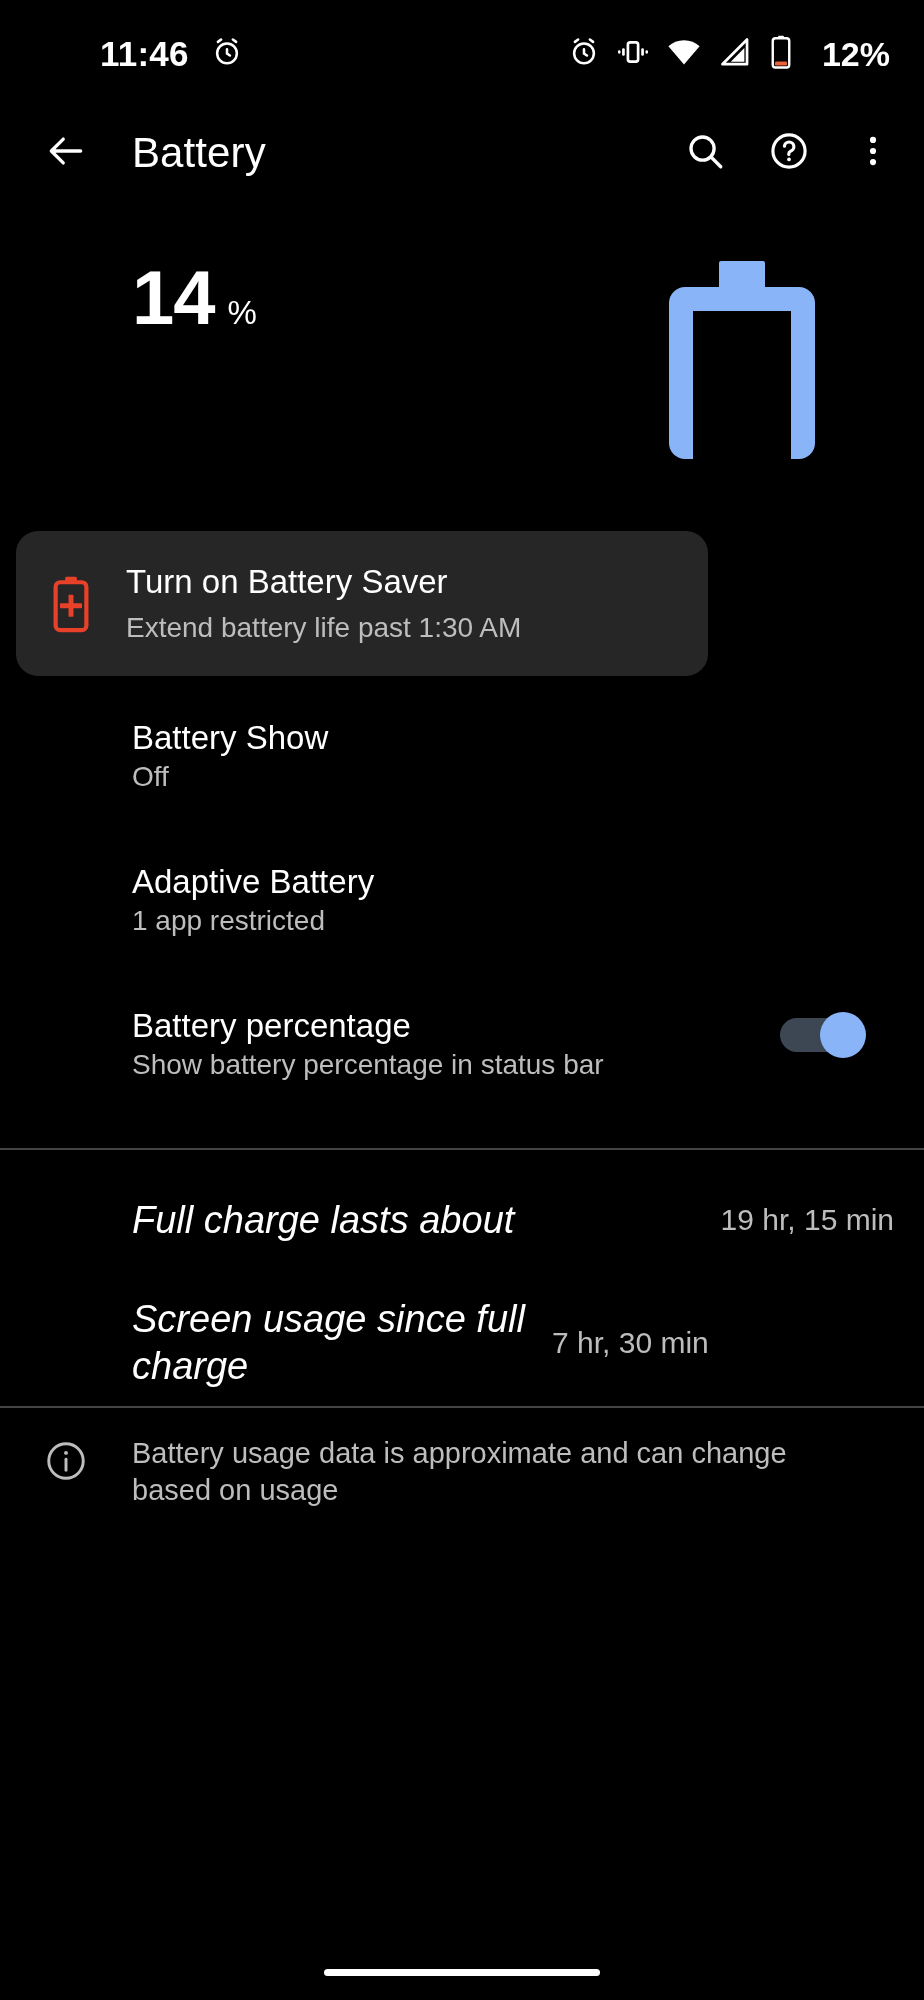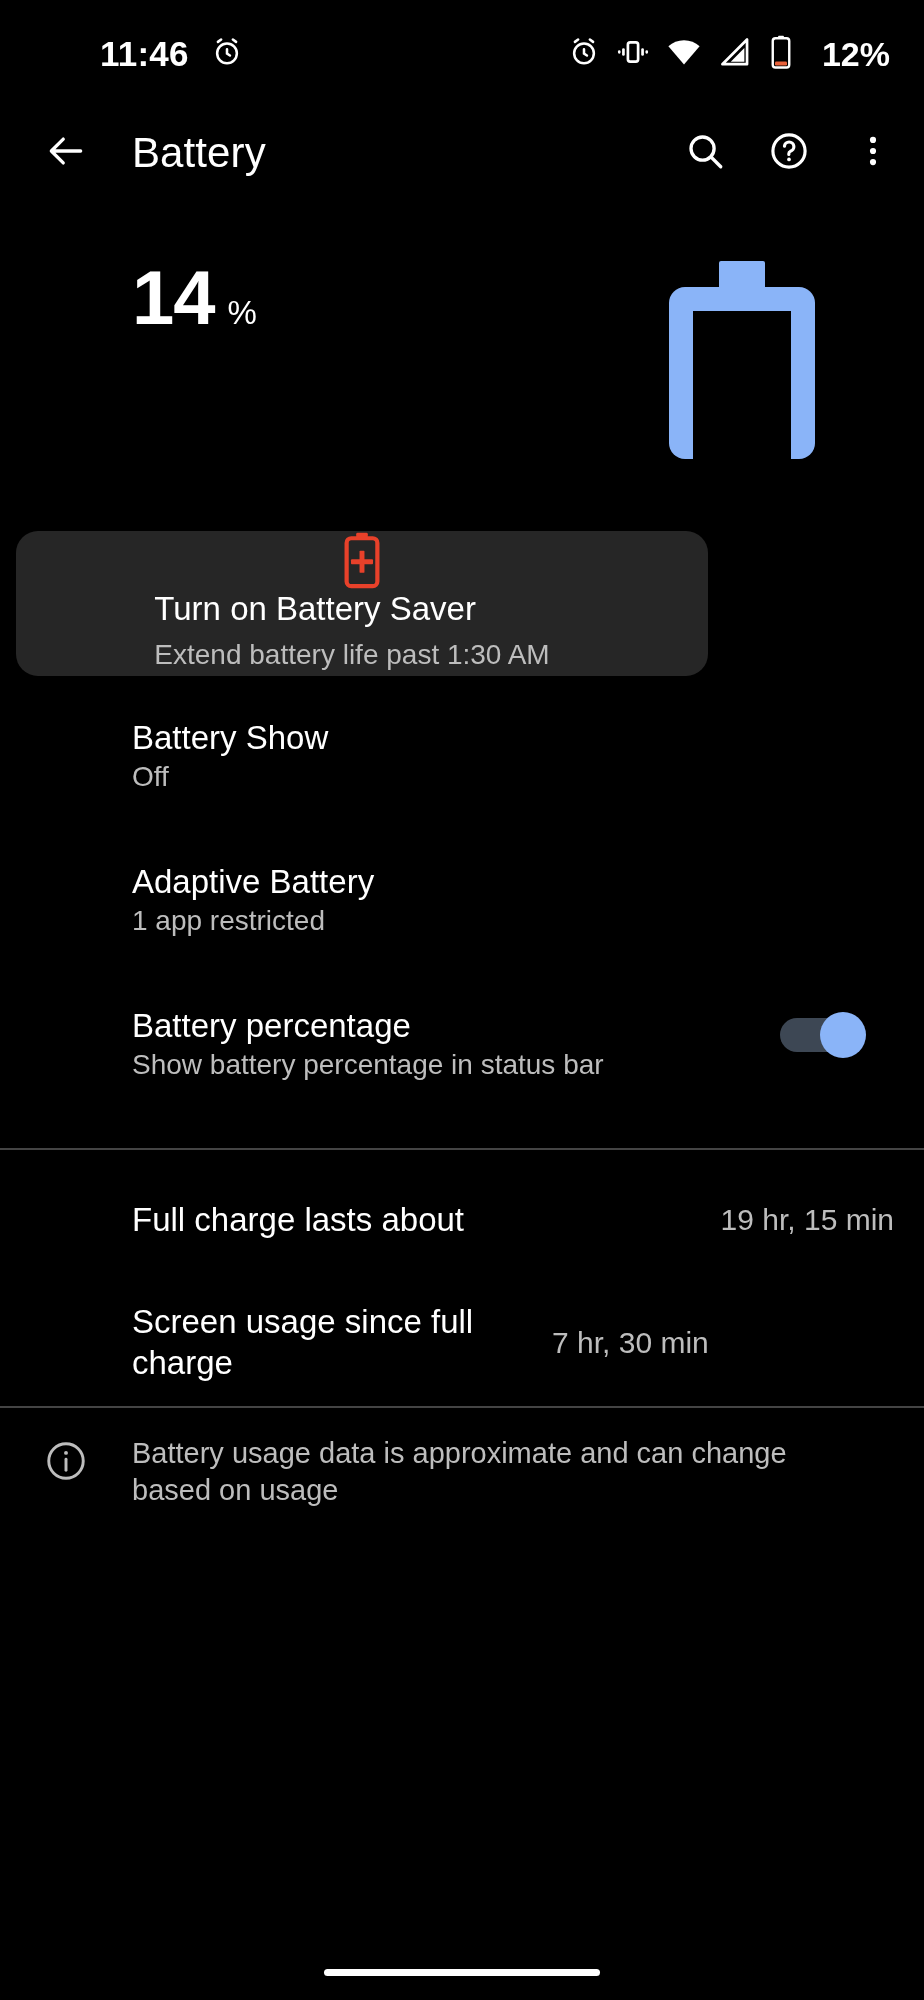--- a/index.html
+++ b/index.html
@@ -42,21 +42,21 @@
   .hero-sub {
     color:#bdbdbd; font-size:31px; line-height:1.15; margin-top:28px;
     width:350px;
   }
   .hero-batt { position:absolute; left:657px; top:20px; }
 
   
   .card {
     position:absolute; left:16px; top:531px; width:692px; height:145px;
     background:#262626; border-radius:22px;
-    display:flex; align-items:center;flex-direction:column;
+    display:flex; align-items:center;
   }
   .card-icon { width:110px; display:flex; align-items:center; justify-content:center; }
   .card-txt { flex:1; padding-right:20px; }
   .card-title { color:#fff; font-size:33px; line-height:1.2; }
   .card-sub { color:#bdbdbd; font-size:28px; margin-top:9px; line-height:1.2; }
 
   
   .pref { position:absolute; left:132px; width:760px; }
   .pref-title { color:#fff; font-size:33px; line-height:1.2; }
   .pref-sum { color:#bdbdbd; font-size:28px; margin-top:1px; line-height:1.25; }
@@ -71,21 +71,21 @@
   .toggle .knob {
     position:absolute; right:-4px; top:-6px;
     width:46px; height:46px; border-radius:23px; background:#8ab4f8;
   }
 
   
   .divider { position:absolute; left:0; width:924px; height:2px; background:#444; }
 
   
   .stat { position:absolute; left:132px; width:762px; display:flex; align-items:center; }
-  .stat-label { color:#fff; font-size:33px; line-height:1.22; flex:1; padding-right:16px; }
+  .stat-label { color:#fff; font-size:38px; line-height:1.22; flex:1; padding-right:16px;font-style:italic; }
   .stat-value { color:#bdbdbd; font-size:30px; white-space:nowrap; text-align:right; }
 
   
   .footer { position:absolute; left:0; top:1860px; width:924px; display:flex; align-items:flex-start; }
   .footer-icon { width:132px; display:flex; justify-content:center; padding-top:4px; }
   .footer-text { color:#bdbdbd; font-size:29px; line-height:1.28; width:700px; }
 
   
   .navbar { position:absolute; left:0; bottom:0; width:924px; height:56px; display:flex; align-items:center; justify-content:center; }
   .navpill { width:276px; height:7px; border-radius:4px; background:#fff; }

